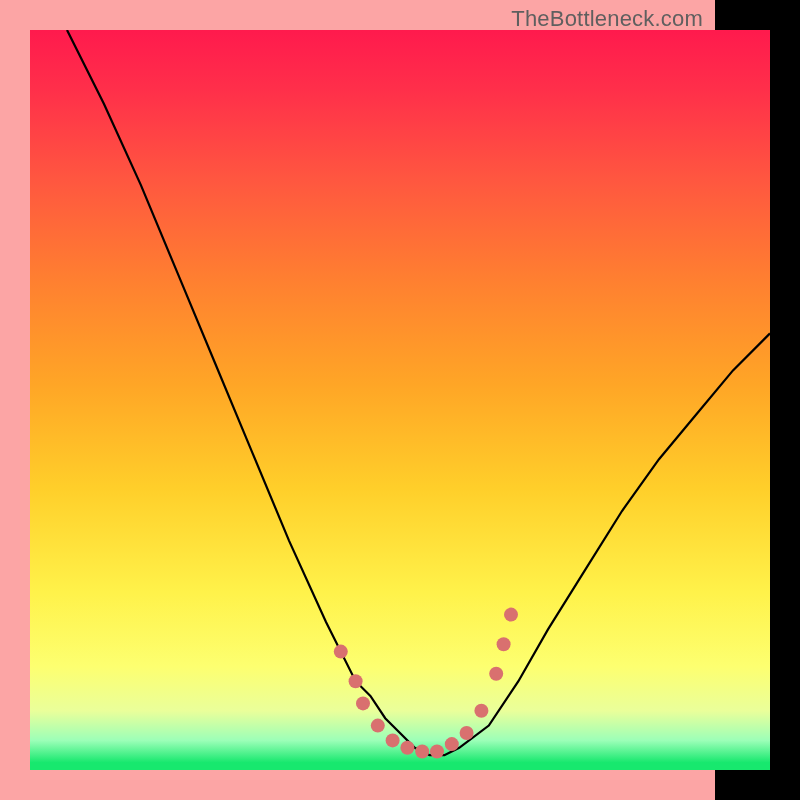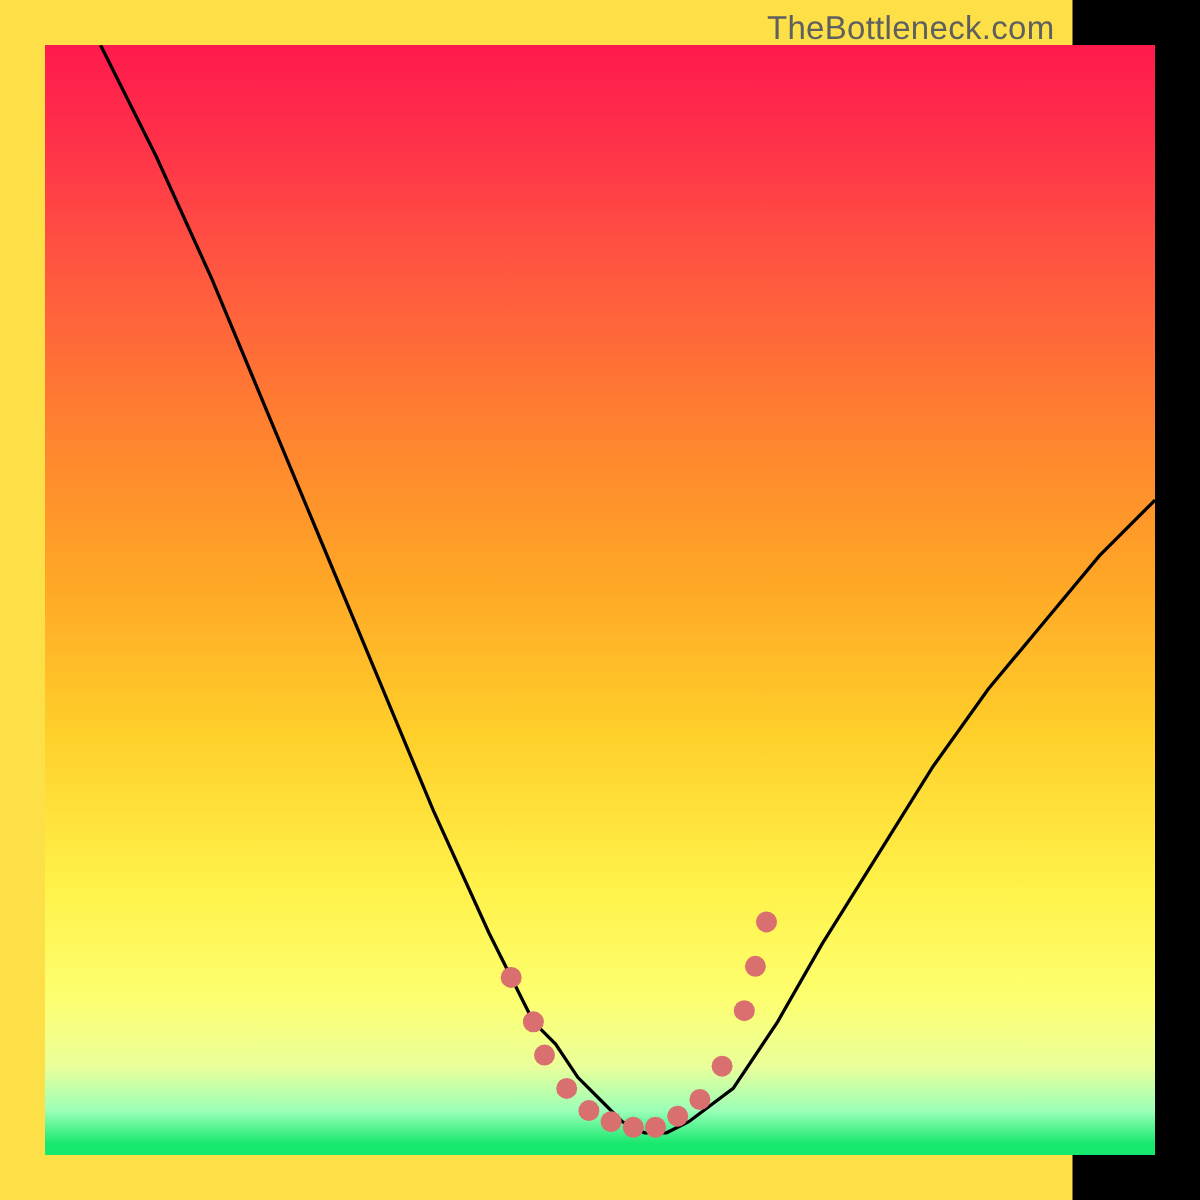--- a/index.html
+++ b/index.html
@@ -9,21 +9,21 @@
     height: 800px;
     background: #000;
     overflow: hidden;
   }
   .frame {
     position: absolute;
     left: 0;
     top: 0;
     width: 715px;
     height: 800px;
-    background: #fde047;
+    background: #fca5a5;
   }
   .plot {
     position: absolute;
     left: 30px;
     top: 30px;
     width: 740px;
     height: 740px;
     background: linear-gradient(to bottom,
       #ff1a4d 0%,
       #ff2f4a 8%,

